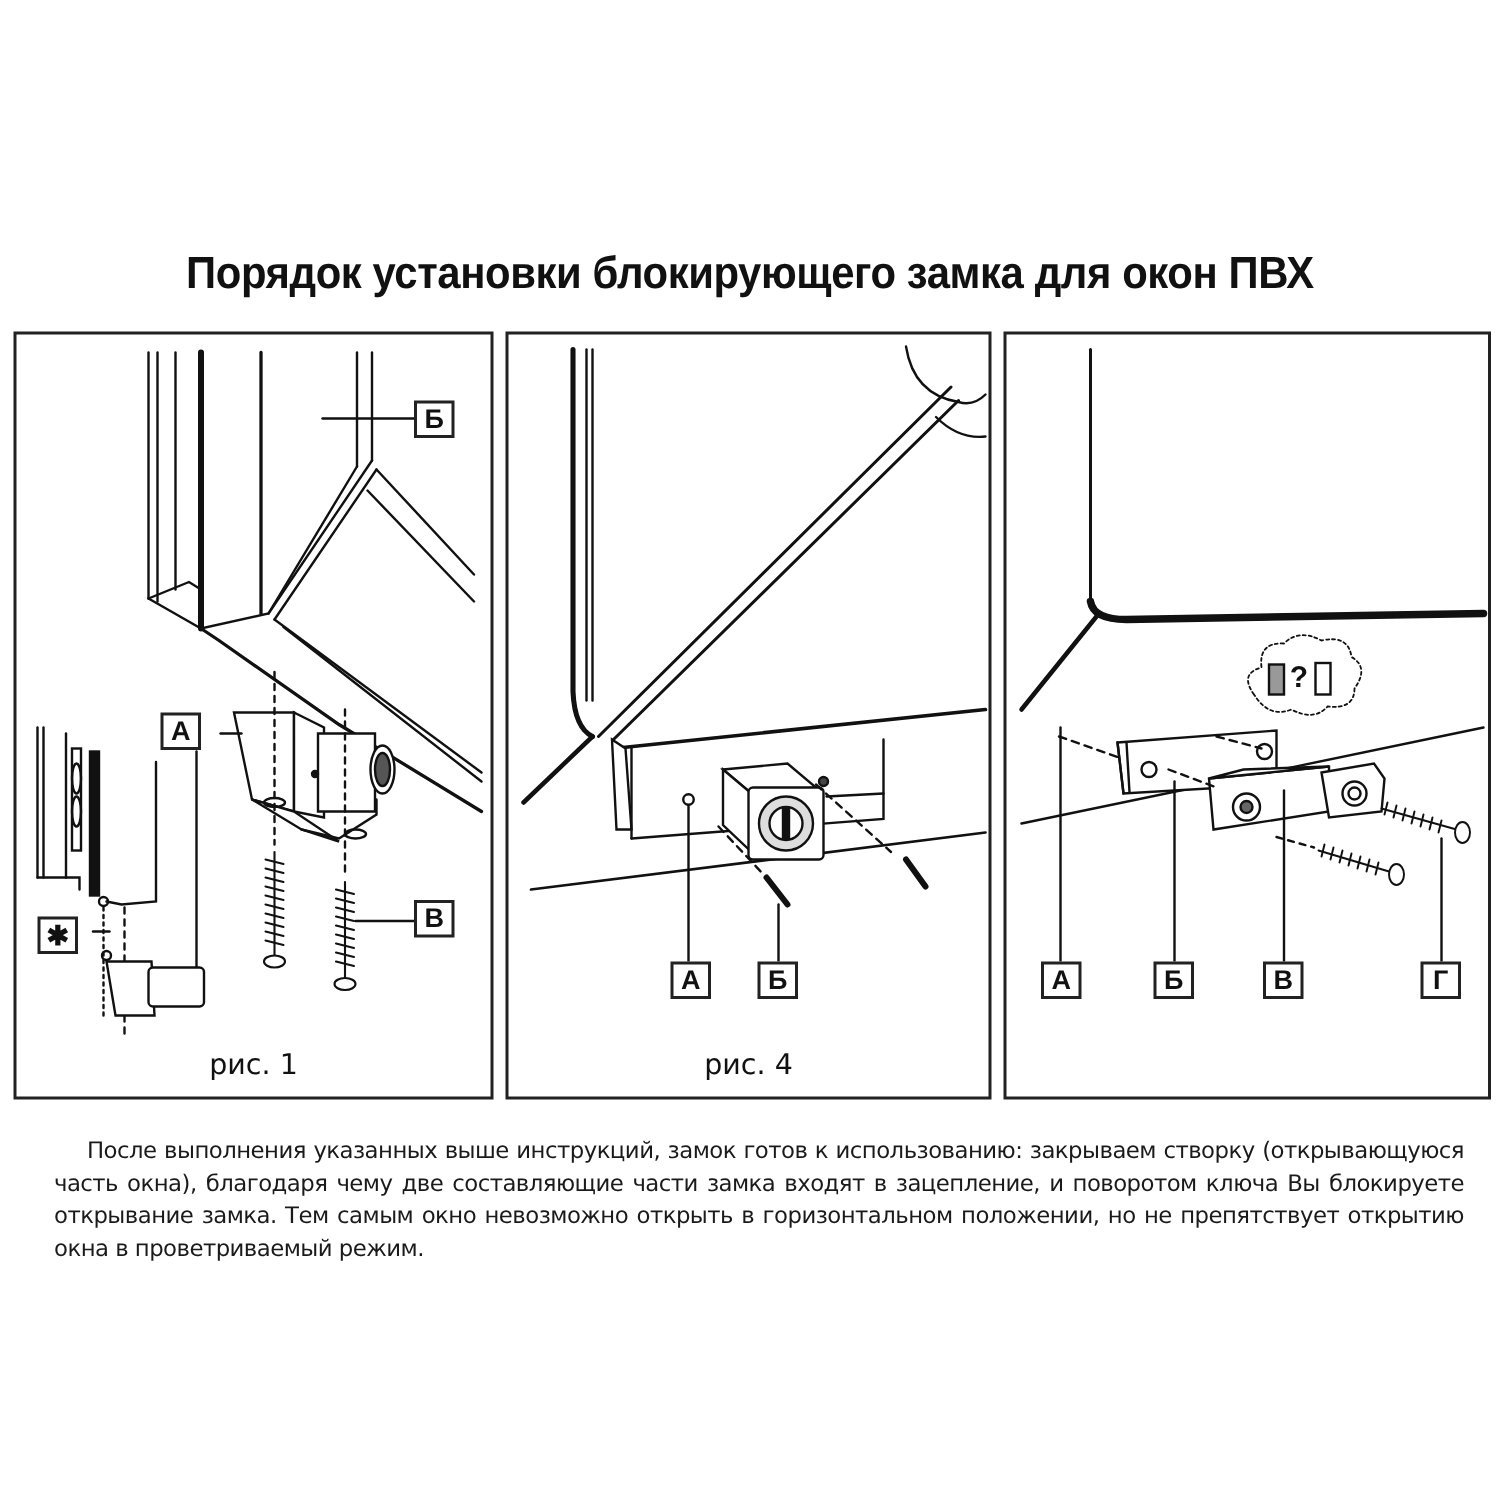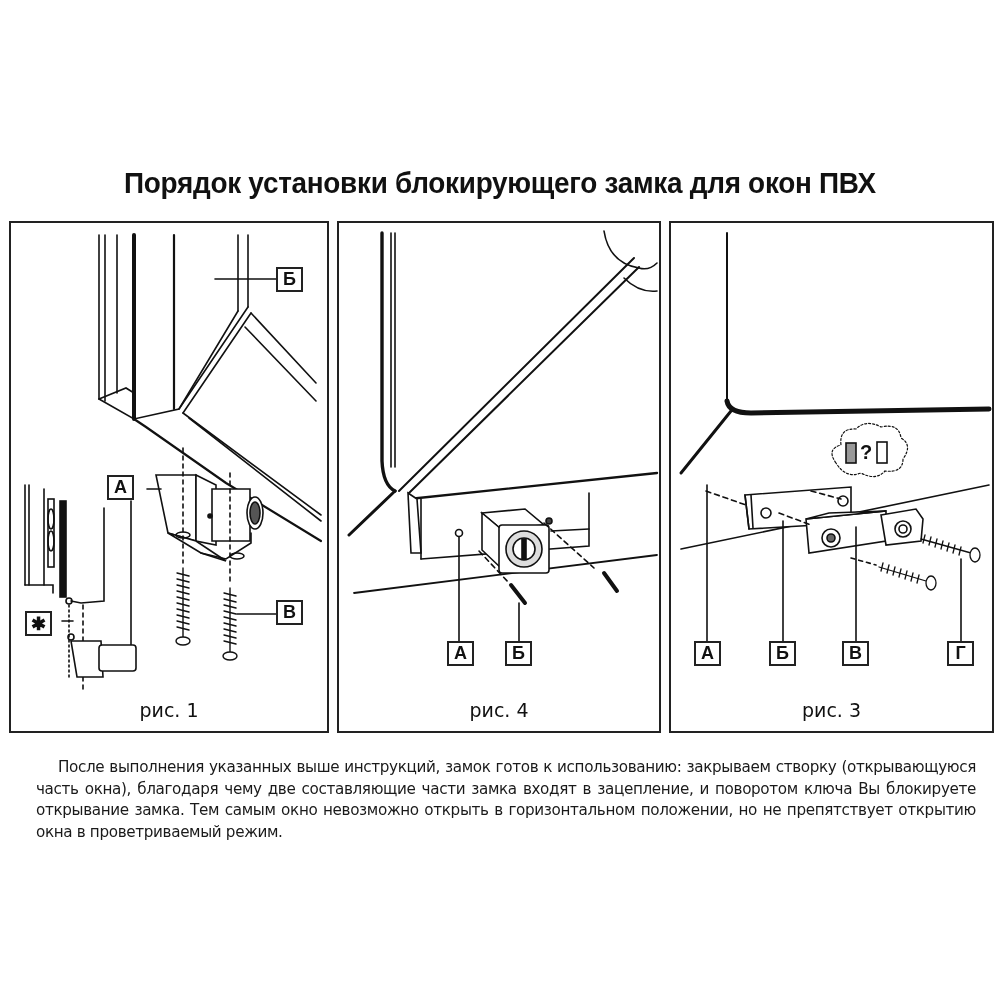--- a/index.html
+++ b/index.html
@@ -181,16 +181,15 @@
     <line x1="36" y1="262" x2="36" y2="418"></line>
     <line x1="112" y1="298" x2="112" y2="418"></line>
     <line x1="185" y1="304" x2="185" y2="418"></line>
     <line x1="290" y1="336" x2="290" y2="418"></line>
   </svg>
   <div class="lbl" style="left:185px;top:218px;width:20px;height:22px;border:none;background:transparent;font-size:20px;">?</div>
   <div class="lbl" style="left:23px;top:418px;">А</div>
   <div class="lbl" style="left:98px;top:418px;">Б</div>
   <div class="lbl" style="left:171px;top:418px;">В</div>
   <div class="lbl" style="left:276px;top:418px;">Г</div>
-  <div class="caption">рис. 3</div>
 </div>
 
 <p class="para">После выполнения указанных выше инструкций, замок готов к использованию: закрываем створку (открывающуюся часть окна), благодаря чему две составляющие части замка входят в зацепление, и поворотом ключа Вы блокируете открывание замка. Тем самым окно невозможно открыть в горизонтальном положении, но не препятствует открытию окна в проветриваемый режим.</p>
 
 </body></html>

